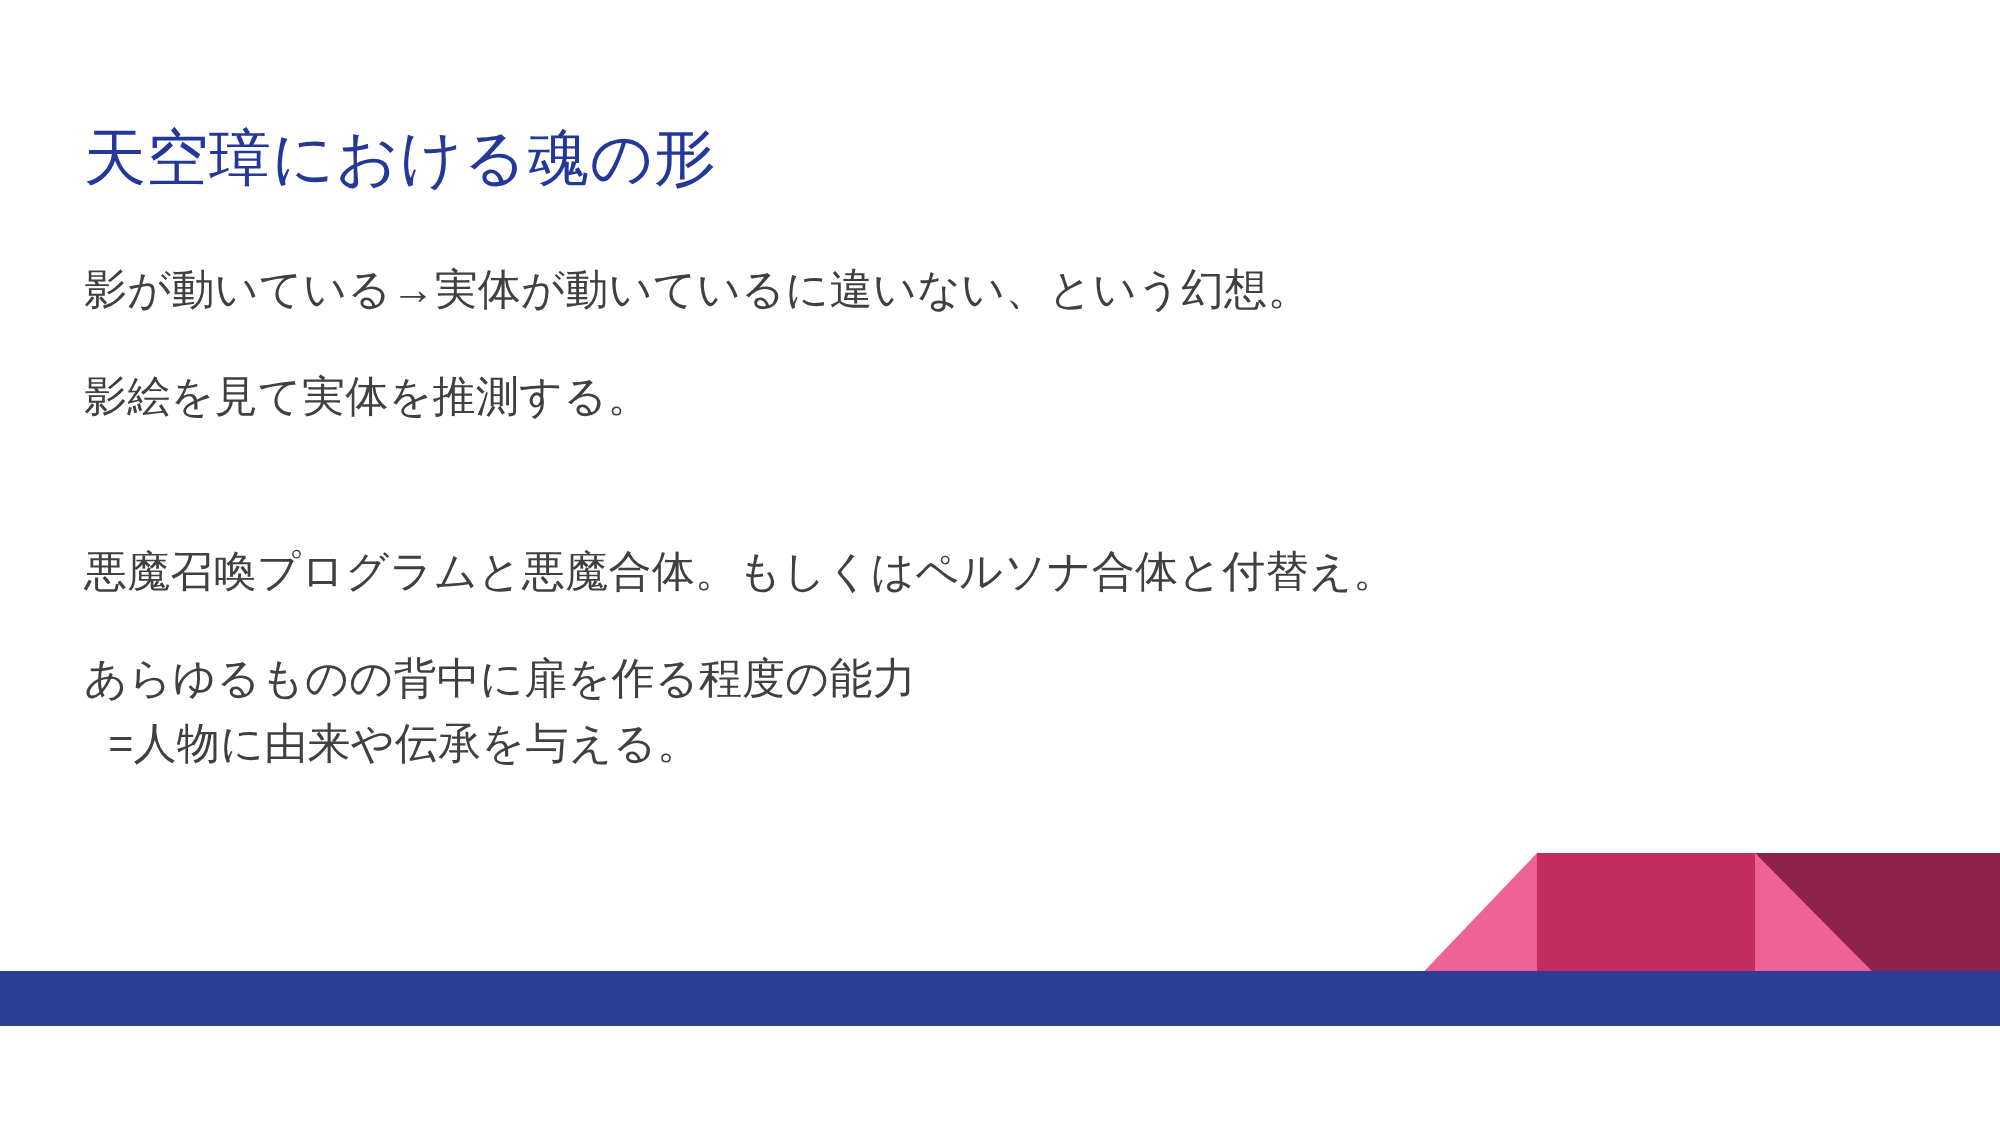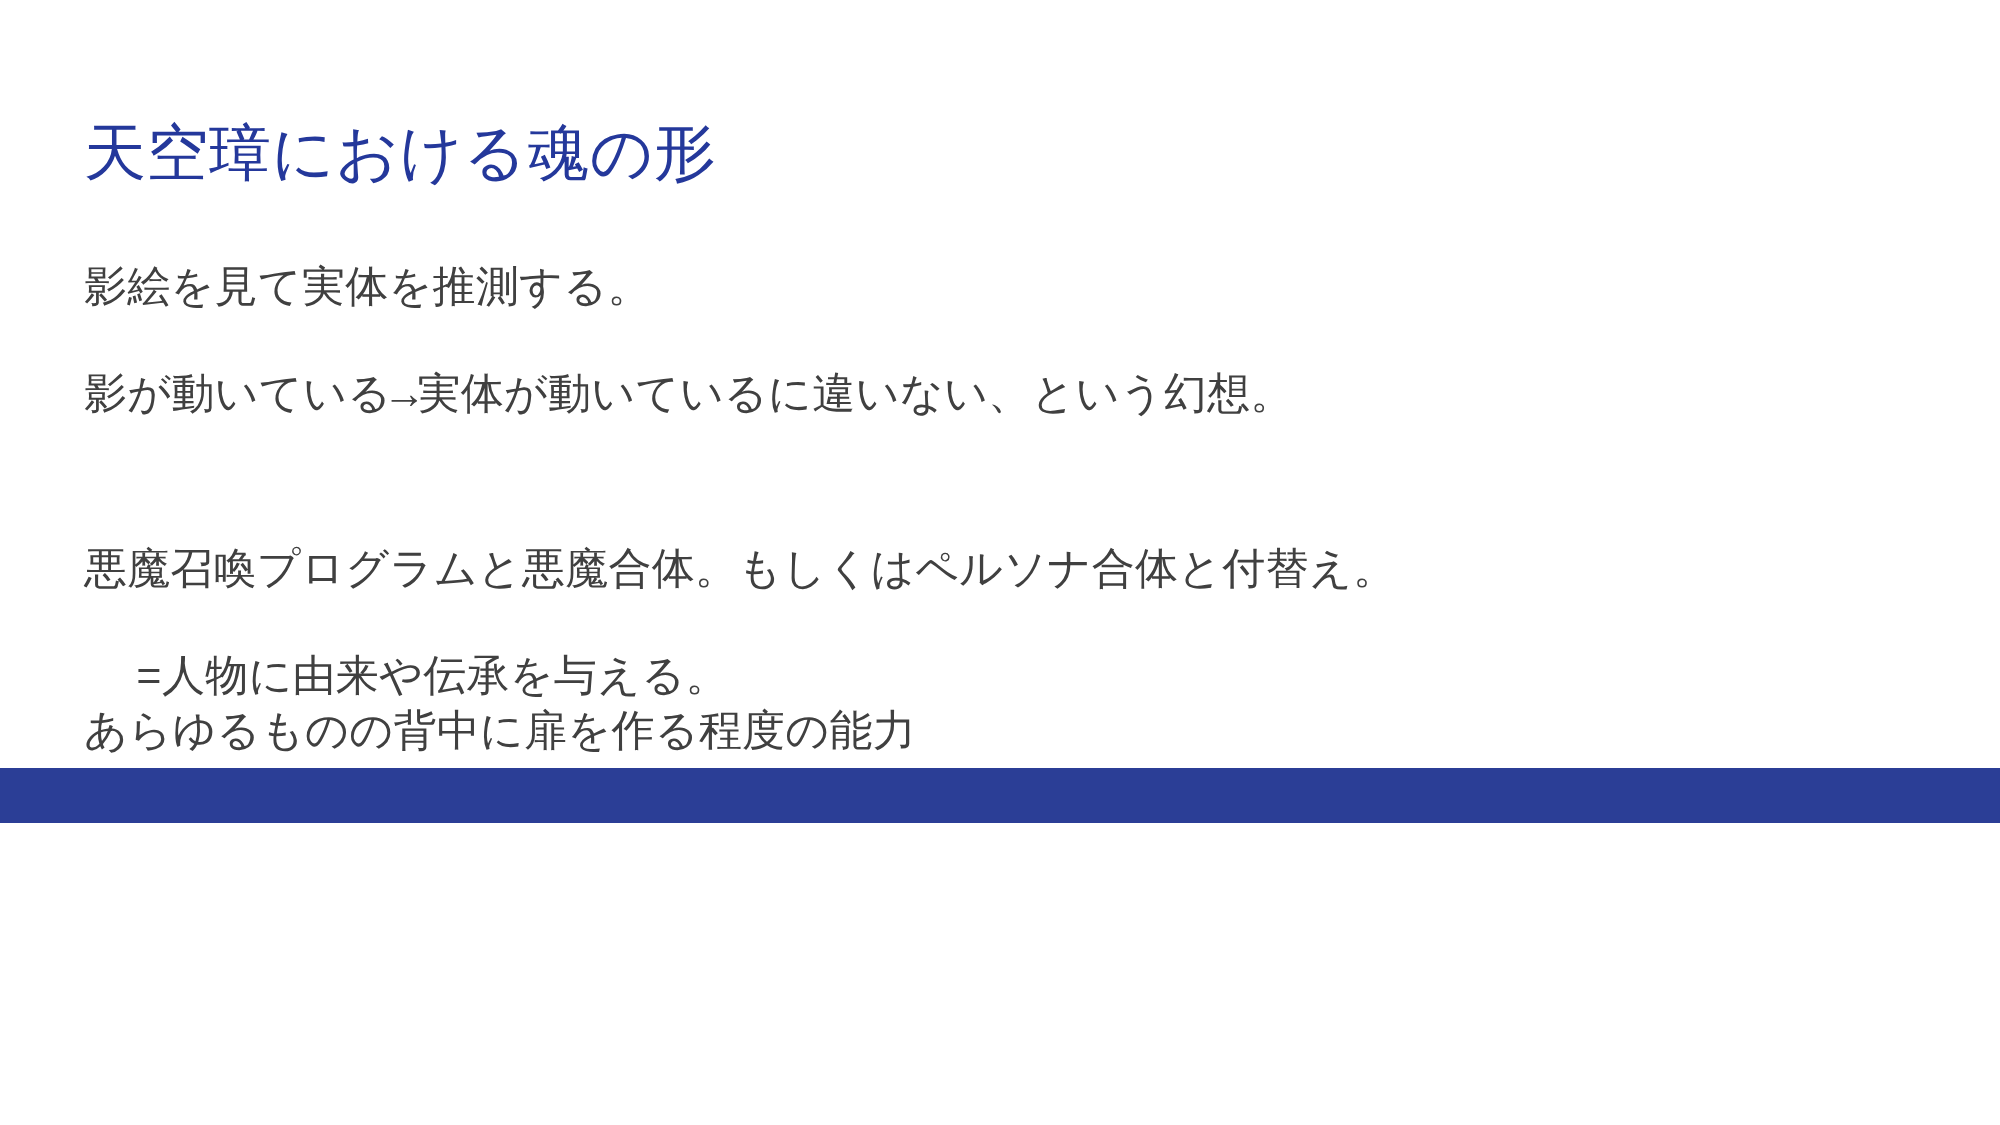--- a/index.html
+++ b/index.html
@@ -6,24 +6,23 @@
     margin: 0;
     padding: 0;
     background: #ffffff;
   }
   body {
     font-family: "Liberation Sans", "DejaVu Sans", sans-serif;
   }
   #slide {
     position: relative;
     width: 2000px;
-    height: 823px;
+    height: 1026px;
     background: #FFFFFF;
     overflow: hidden;
-    font-family: Liberation Mono, monospace;
   }
 
   
   #corner-graphic {
     position: absolute;
     left: 1330px;
     top: 845px;
     width: 670px;
     height: 225px;
     overflow: hidden;
@@ -85,26 +84,26 @@
   }
 </style>
 </head>
 <body>
 
 <div id="slide" style="background: rgb(255, 255, 255);">
 
   <h1 id="title" style="color: rgb(36, 56, 155);">天空璋における魂の形</h1>
 
   <div id="body-content" style="color: rgb(64, 64, 64);">
+    <p class="body-line">影が動いている→実体が動いているに違いない、という幻想。</p>
     <p class="body-line">影絵を見て実体を推測する。</p>
-    <p class="body-line">影が動いている→実体が動いているに違いない、という幻想。</p>
     <p class="body-line blank"> </p>
     <p class="body-line">悪魔召喚プログラムと悪魔合体。もしくはペルソナ合体と付替え。</p>
+    <p class="body-line tight">あらゆるものの背中に扉を作る程度の能力</p>
     <p class="body-line last">  =人物に由来や伝承を与える。</p>
-    <p class="body-line tight">あらゆるものの背中に扉を作る程度の能力</p>
   </div>
 
   <div id="corner-graphic">
     <svg viewBox="0 0 670 225" xmlns="http://www.w3.org/2000/svg">
 
       <polygon points="425,8 670,8 670,225 600,225" fill="#8E2249"></polygon>
 
       <polygon points="425,8 640,225 425,225" fill="#EE6394"></polygon>
 
       <rect x="207" y="8" width="218" height="217" fill="#C42B5F"></rect>

